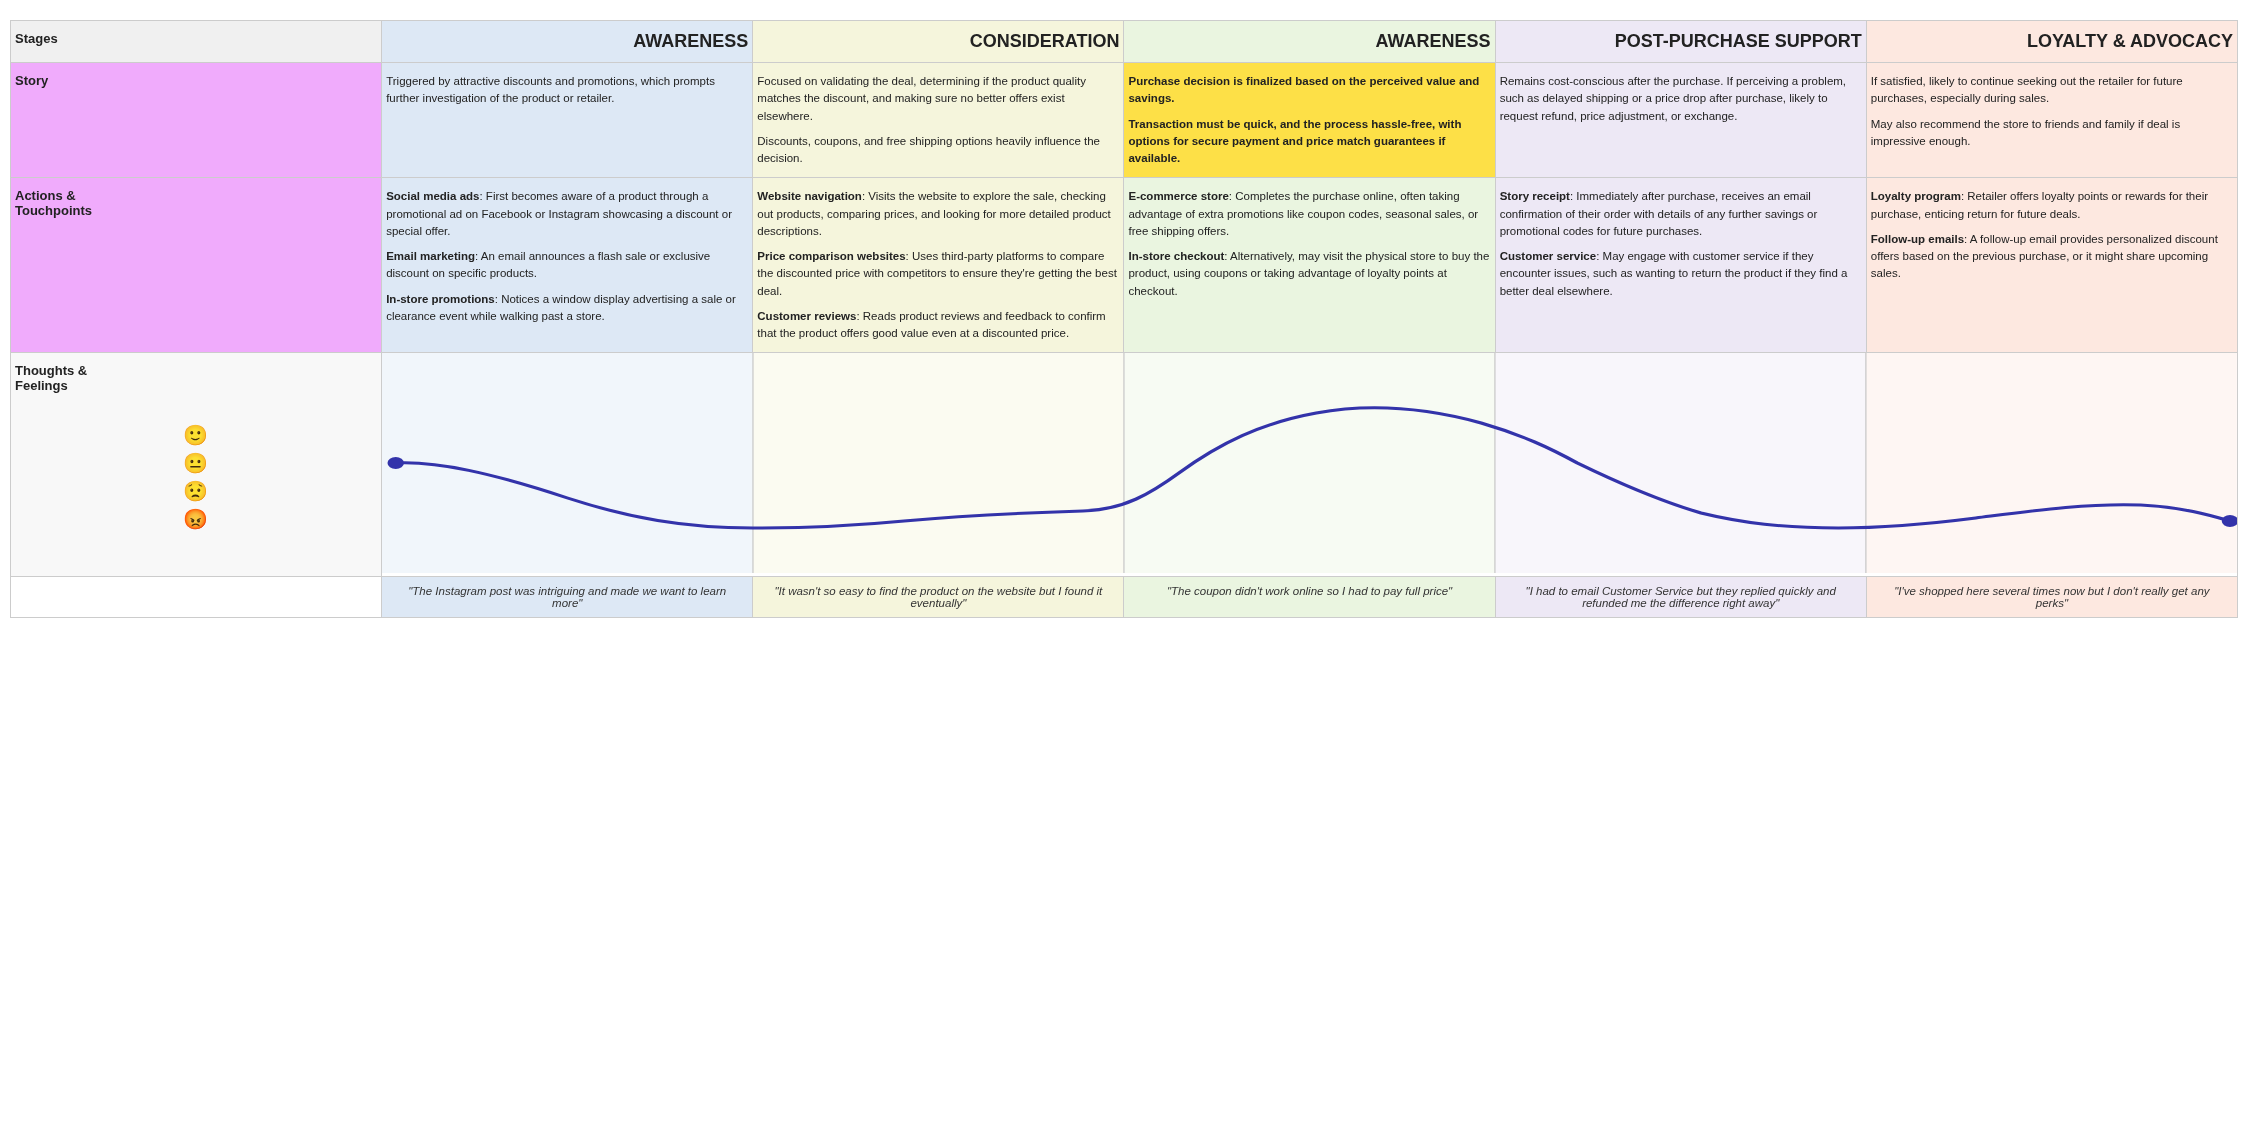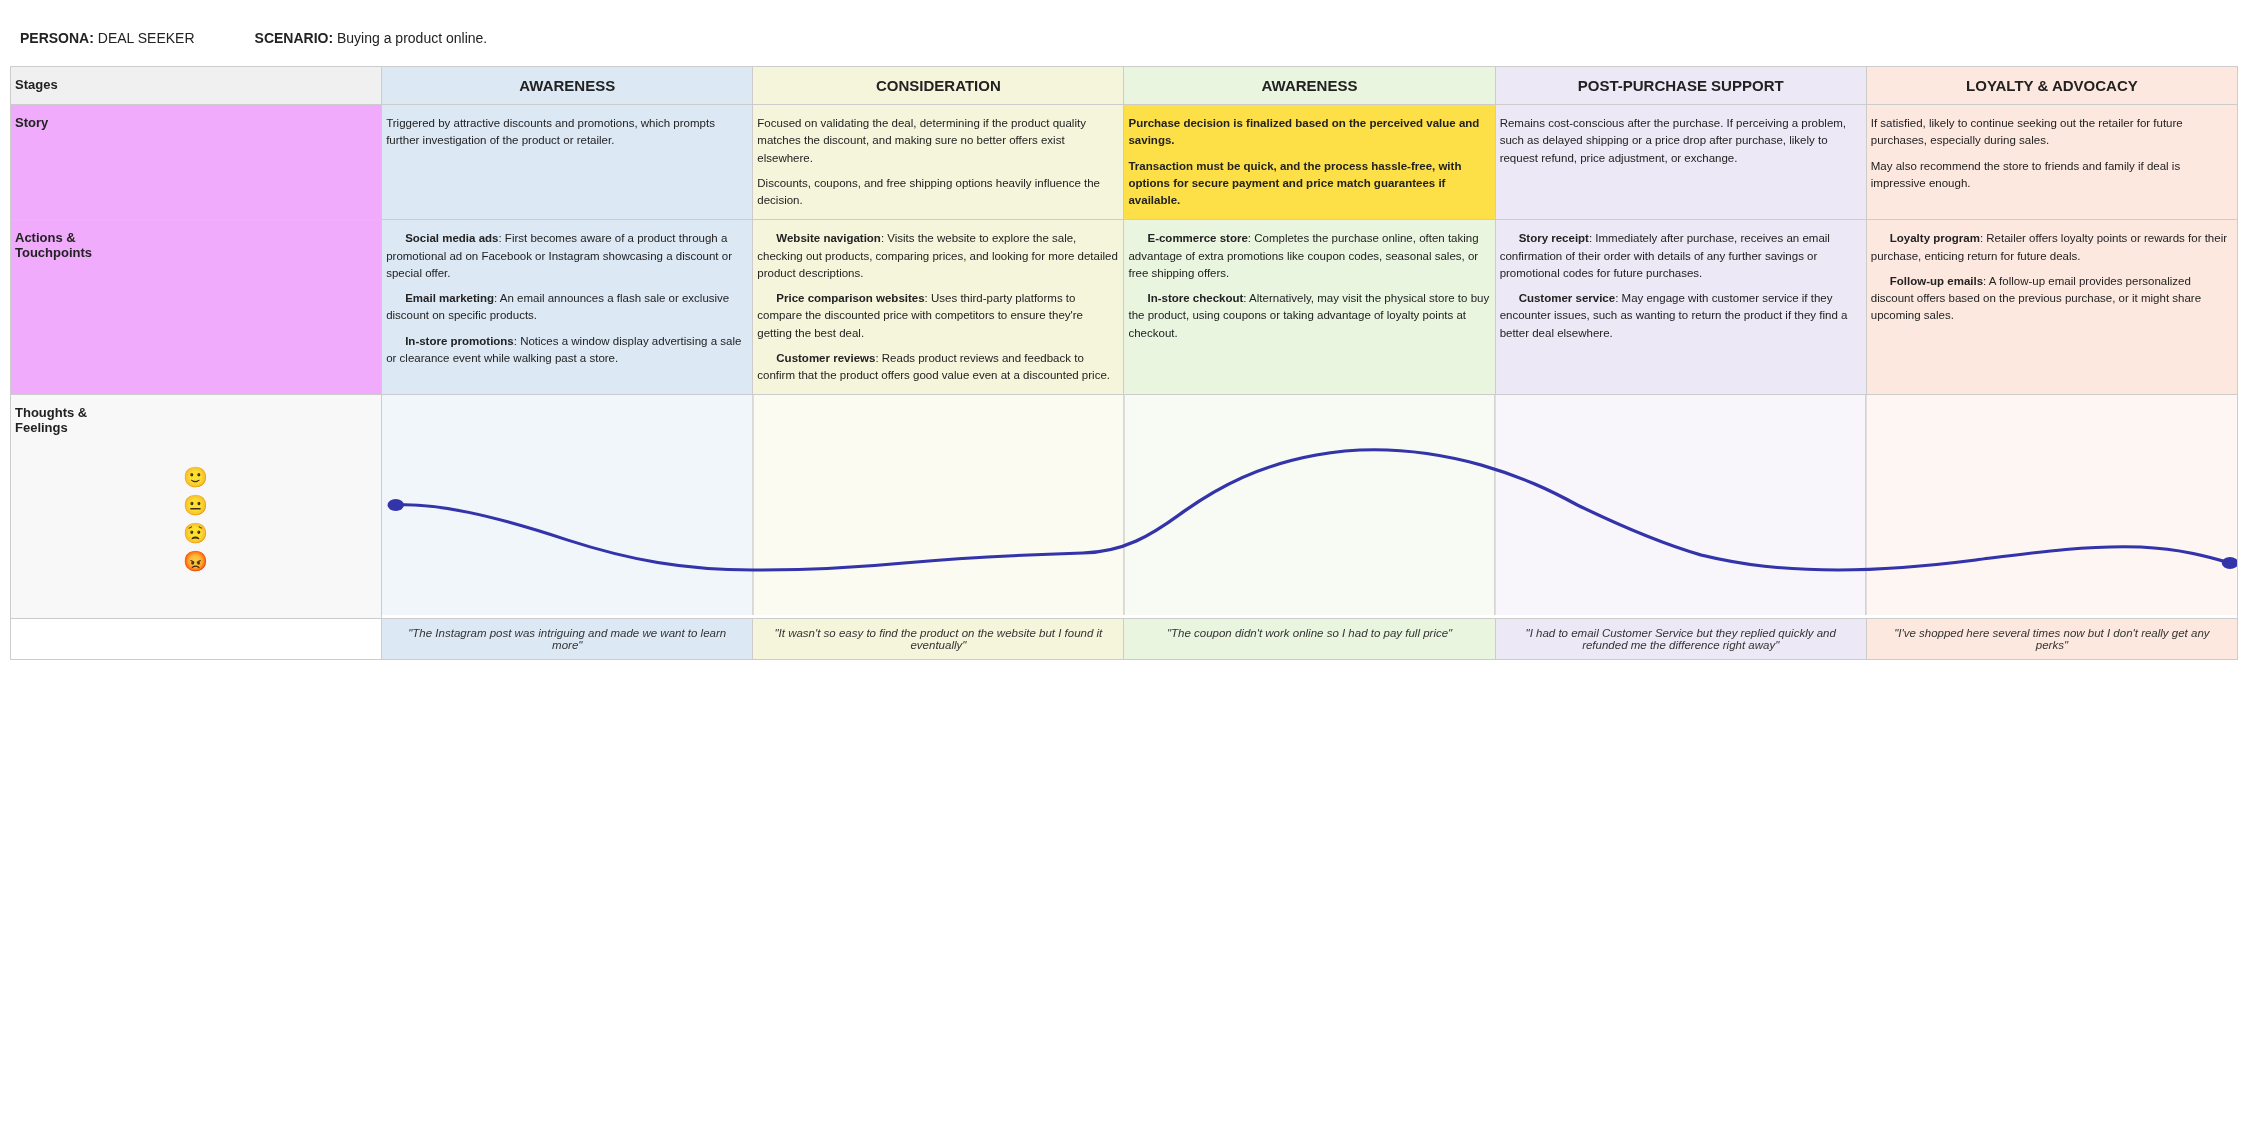--- a/index.html
+++ b/index.html
@@ -31,23 +31,23 @@
       table-layout: fixed;
     }
     .main-table th, .main-table td {
       border: 1px solid #ccc;
       vertical-align: top;
       padding: 10px 4px;
     }
 
     
     .stage-header {
-      font-size: 15px;
-      font-weight: bold;
-      text-align: center;
+      font-size: 18px;
+      font-weight: bold;
+      text-align: right;
       padding: 18px 12px;
       border: 1px solid #ccc;
     }
     .header-label {
       background: #f0f0f0;
       font-weight: bold;
       font-size: 13px;
       text-align: left;
       vertical-align: middle;
       padding: 18px 10px;
@@ -60,21 +60,21 @@
       padding: 12px 10px;
       background: #f0abfc;
     }
 
     .cell-content {
       font-size: 11.5px;
       line-height: 1.5;
     }
     .cell-content p { margin-bottom: 8px; }
     .cell-content p:last-child { margin-bottom: 0; }
-    .bold-start { font-weight: bold; margin-left: 19px; }
+    .bold-start { font-weight: bold; }
     .emoji-scale {
       display: flex;
       flex-direction: column;
       align-items: center;
       gap: 4px;
       padding-top: 30px;
     }
     .emoji { font-size: 20px; }
 
     
@@ -102,24 +102,20 @@
       font-size: 13px;
       vertical-align: top;
       padding: 12px 10px;
     }
   </style>
 </head>
 <body>
 
 <div class="page-wrapper">
 
-  <div class="header">
-    <div class="header-persona"><span style="font-weight:bold;">PERSONA: </span><span>DEAL SEEKER</span></div>
-    <div class="header-scenario"><span style="font-weight:bold;">SCENARIO: </span><span>Buying a product online.</span></div>
-  </div>
 
   <table class="main-table">
 
     <thead>
       <tr>
         <th class="header-label">
           <span>Stages</span>
         </th>
         <th class="stage-header" style="background:#dde8f5;">
           <span>AWARENESS</span>

